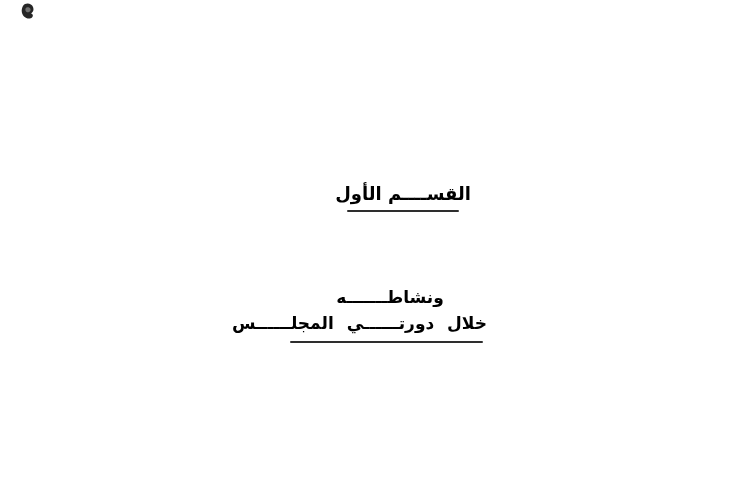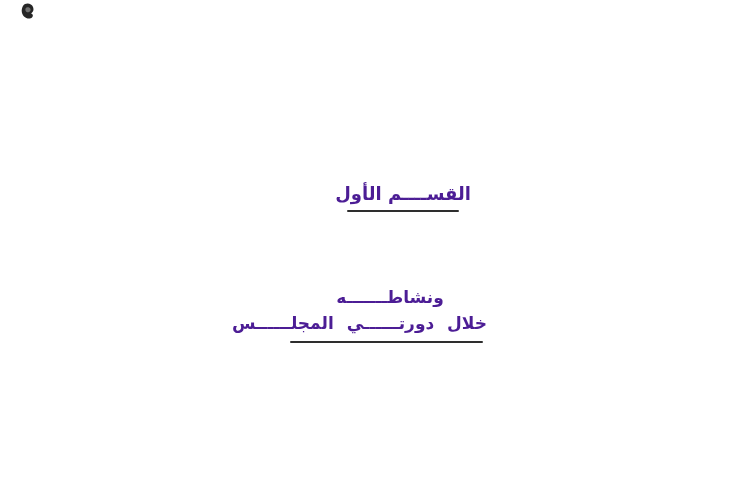--- a/index.html
+++ b/index.html
@@ -17,21 +17,21 @@
     width: 734px;
     height: 494px;
     background: #ffffff;
   }
   .txt {
     position: absolute;
     direction: rtl;
     unicode-bidi: embed;
     text-align: center;
     white-space: nowrap;
-    color: #4c1d95;
+    color: #000000;
     font-weight: bold;
     line-height: 1.25;
     letter-spacing: 0.3px;
   }
   .section-heading {
     top: 183px;
     left: 326px;
     width: 154px;
     font-size: 18px;
   }

